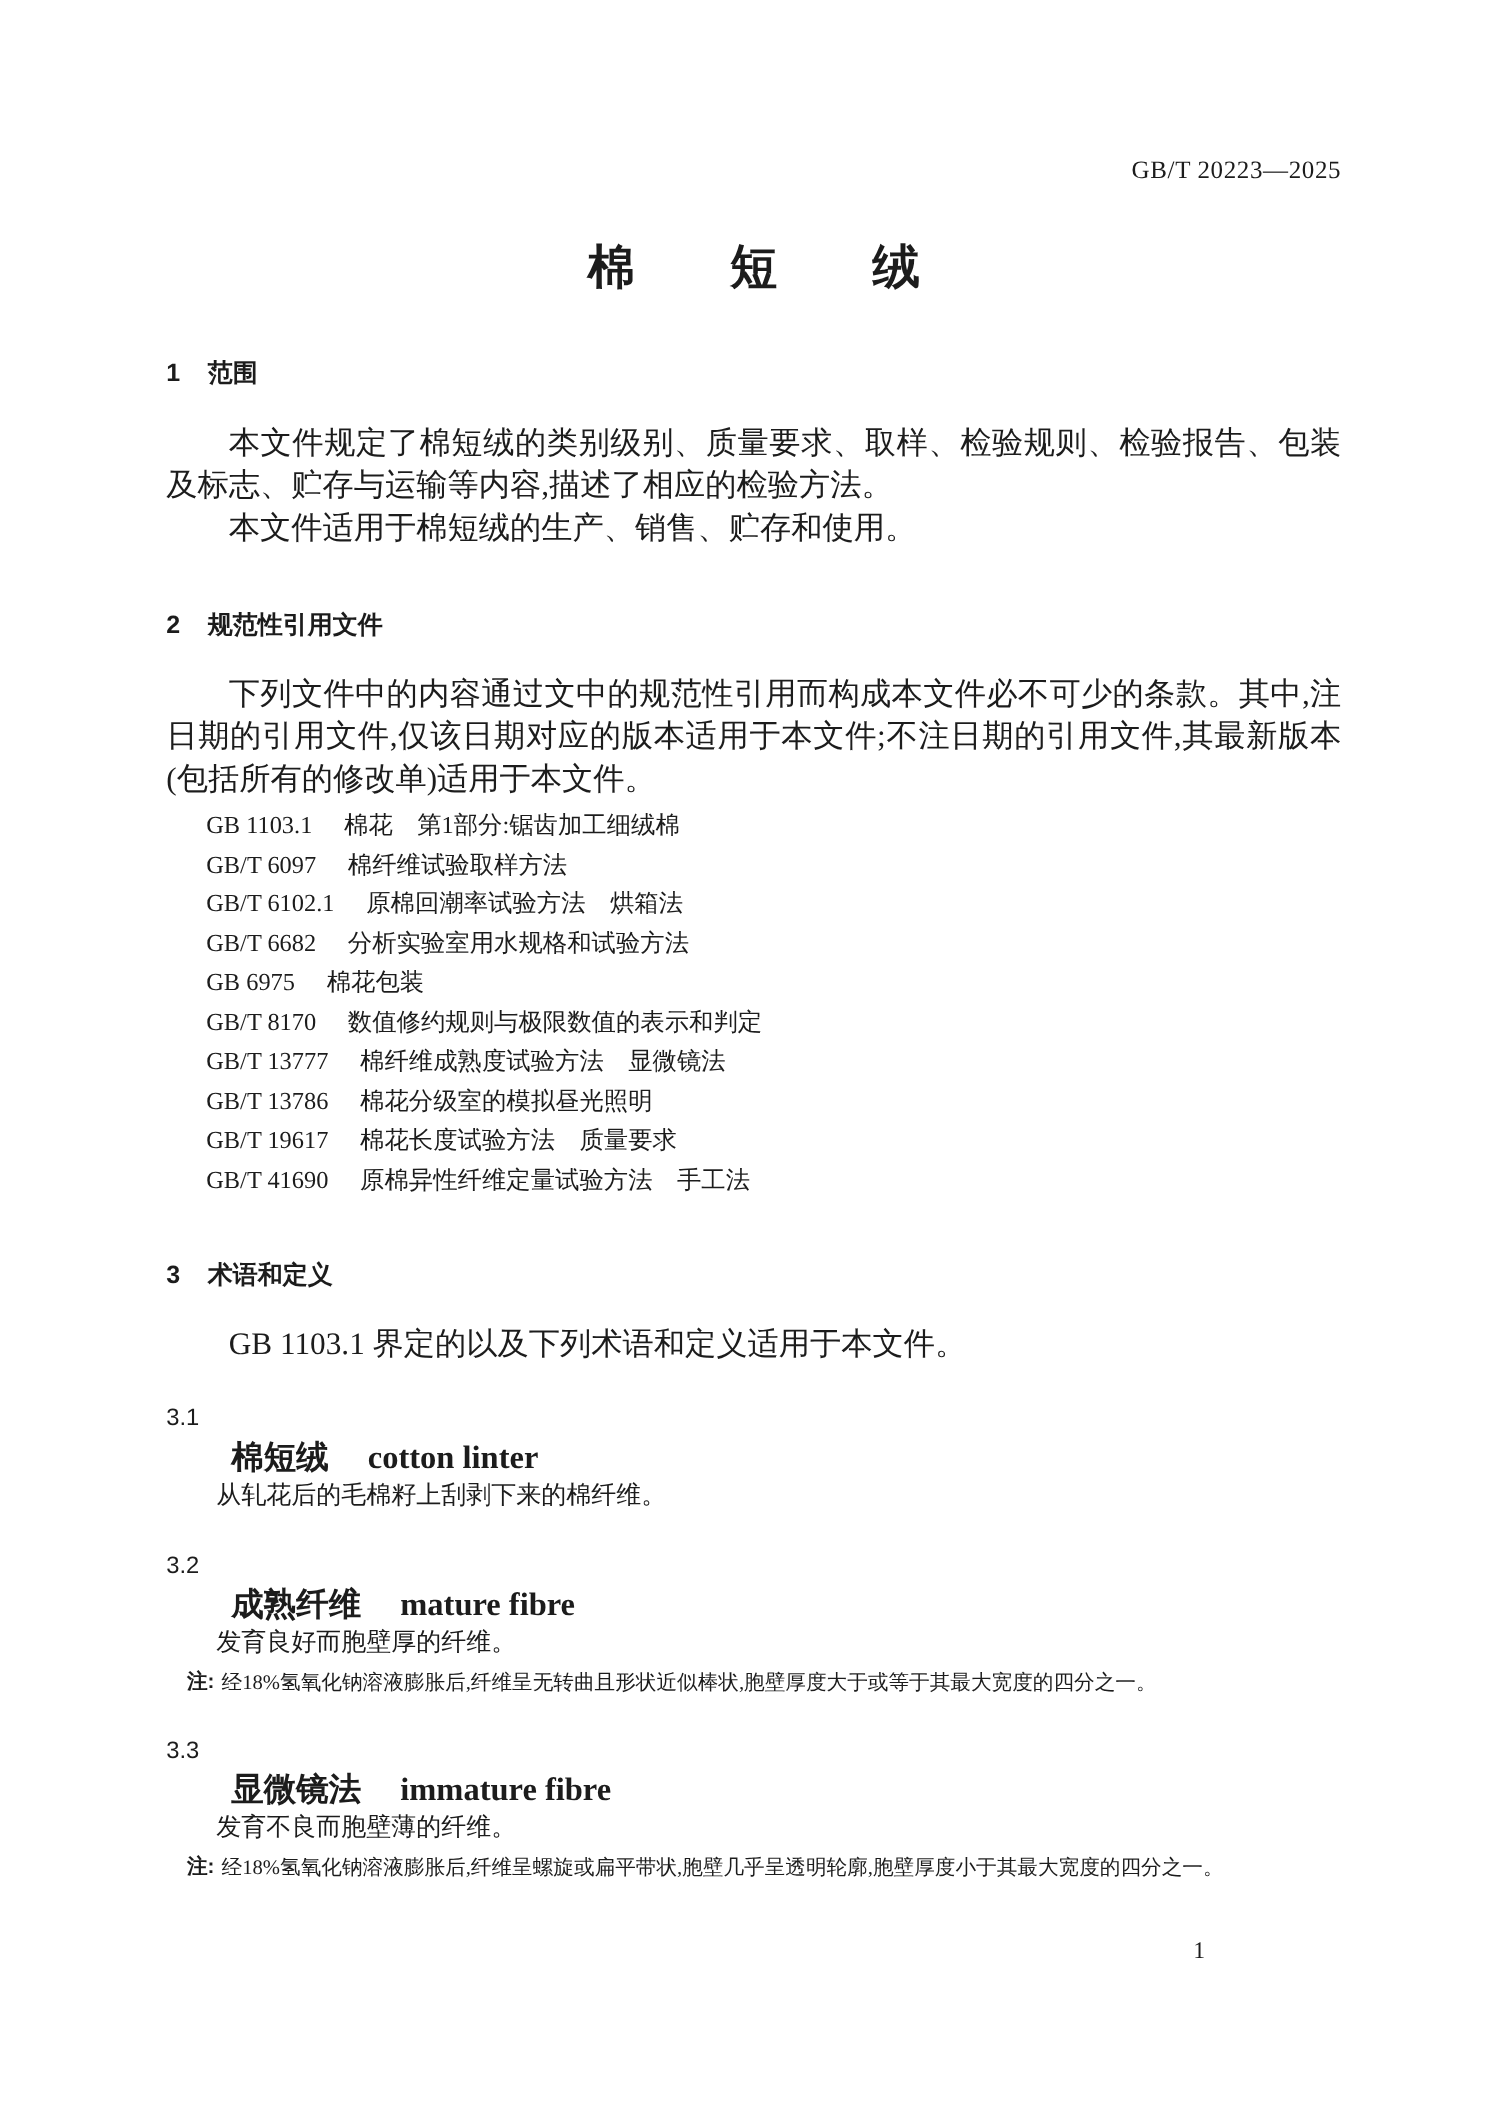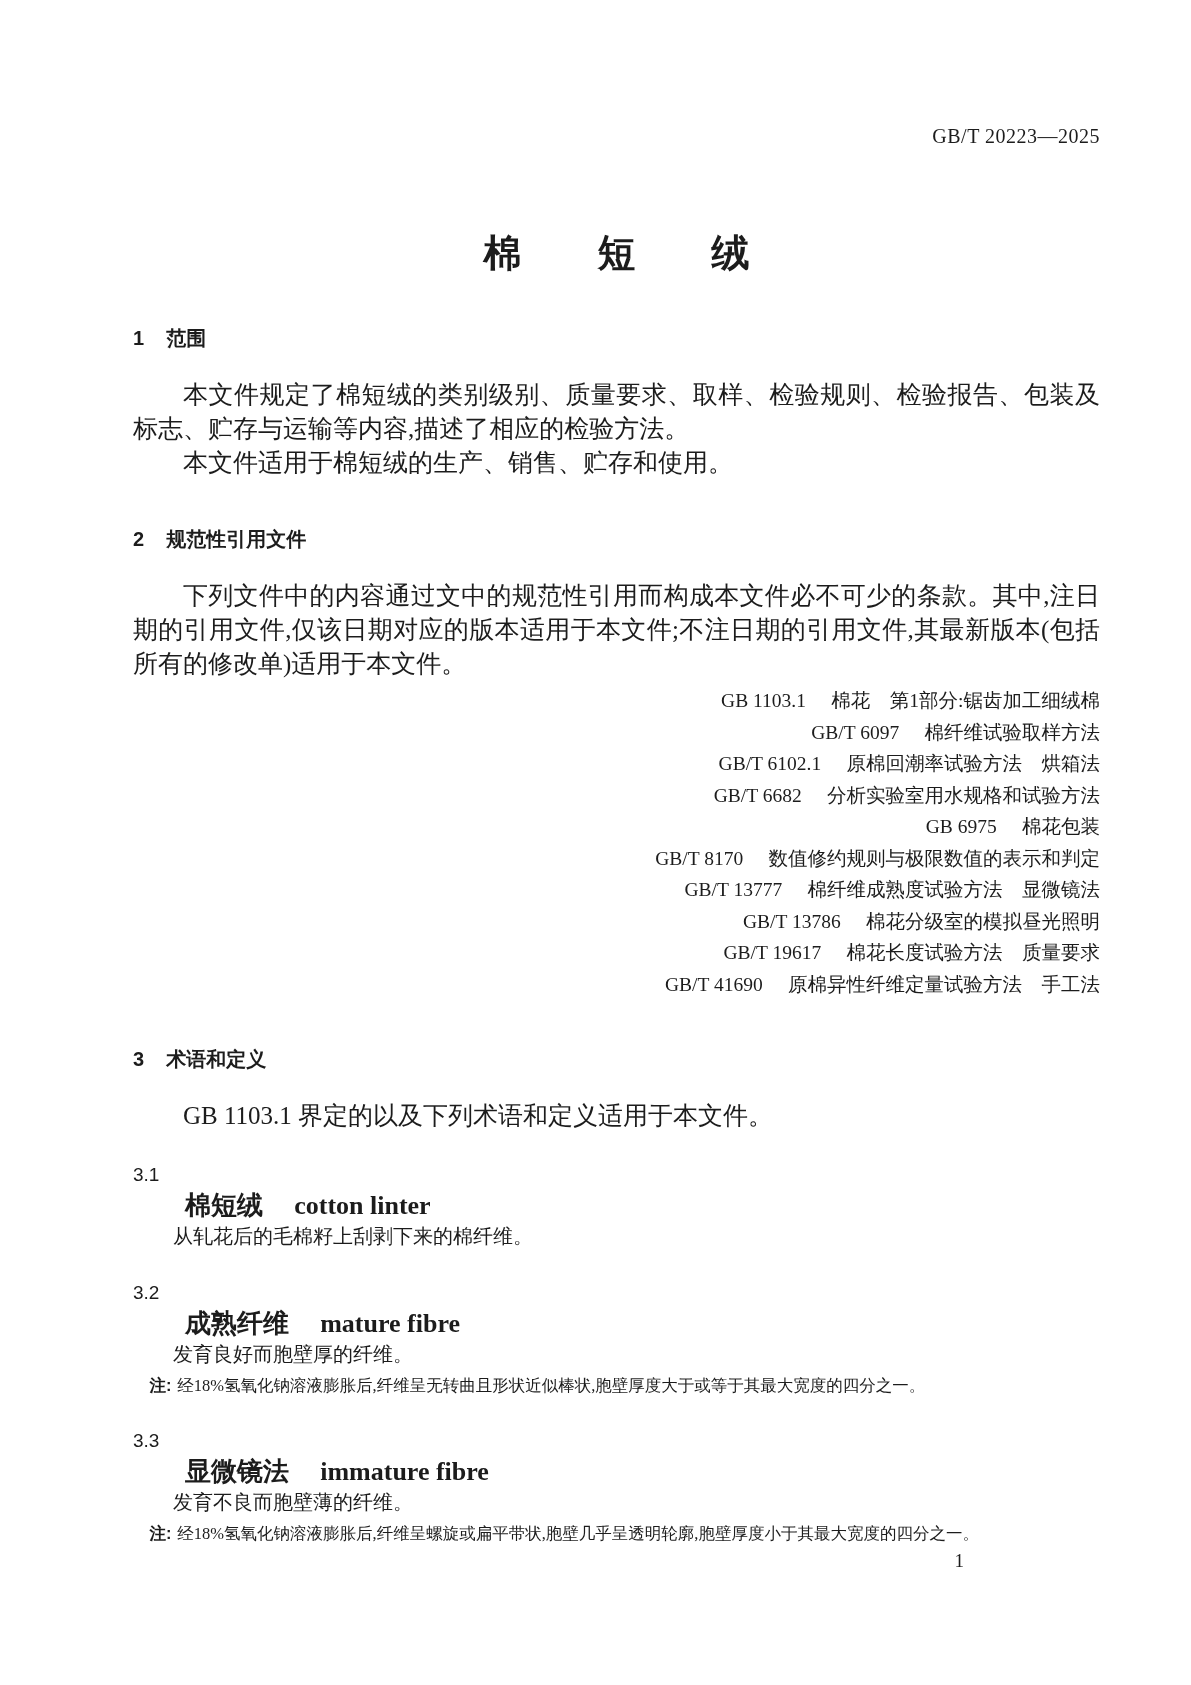--- a/index.html
+++ b/index.html
@@ -8,54 +8,53 @@
     width: 1191px;
     height: 1685px;
     position: relative;
     overflow: hidden;
     font-family: "Liberation Serif", "DejaVu Serif", serif;
     color: #1c1c1c;
   }
   .page {
     position: absolute;
     inset: 0;
-    padding: 125px 91px 0 133px;
+    padding: 125px 118px 0 133px;
   }
   .doc-header {
     text-align: right;
     font-size: 20px;
     letter-spacing: 0.5px;
   }
   .doc-title {
     text-align: center;
     font-family: "Liberation Sans", "DejaVu Sans", sans-serif;
     font-weight: 700;
     font-size: 38px;
-    margin-top: 80px;
+    margin-top: 40px;
     white-space: pre;
   }
   .sec-heading {
     font-family: "Liberation Sans", "DejaVu Sans", sans-serif;
     font-weight: 700;
     font-size: 20px;
     margin: 46px 0 26px 0;
   }
   .sec-heading .sec-num { margin-right: 1.1em; }
   .body-para {
     font-size: 25px;
     line-height: 34px;
     text-indent: 2em;
     text-align: justify;
   }
   .ref-list { margin-top: 4px; padding-left: 2em; }
   .ref-line {
     font-size: 19.5px;
     line-height: 31.5px;
     white-space: nowrap;
-    text-align: right;
   }
   .ref-code { margin-right: 1.3em; }
   .term-block { margin-top: 27px; }
   .term-num {
     font-family: "Liberation Sans", "DejaVu Sans", sans-serif;
     font-size: 19px;
     line-height: 30px;
   }
   .term-title {
     padding-left: 2em;

